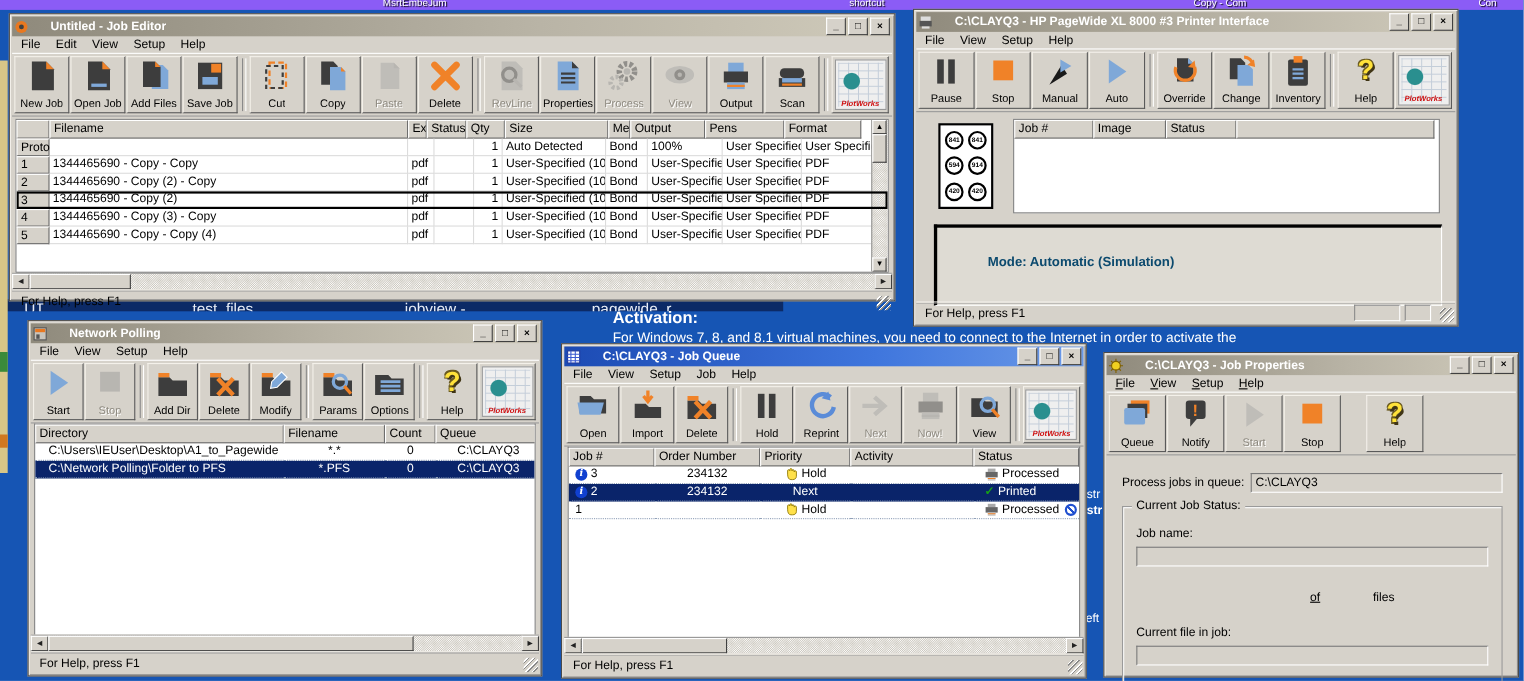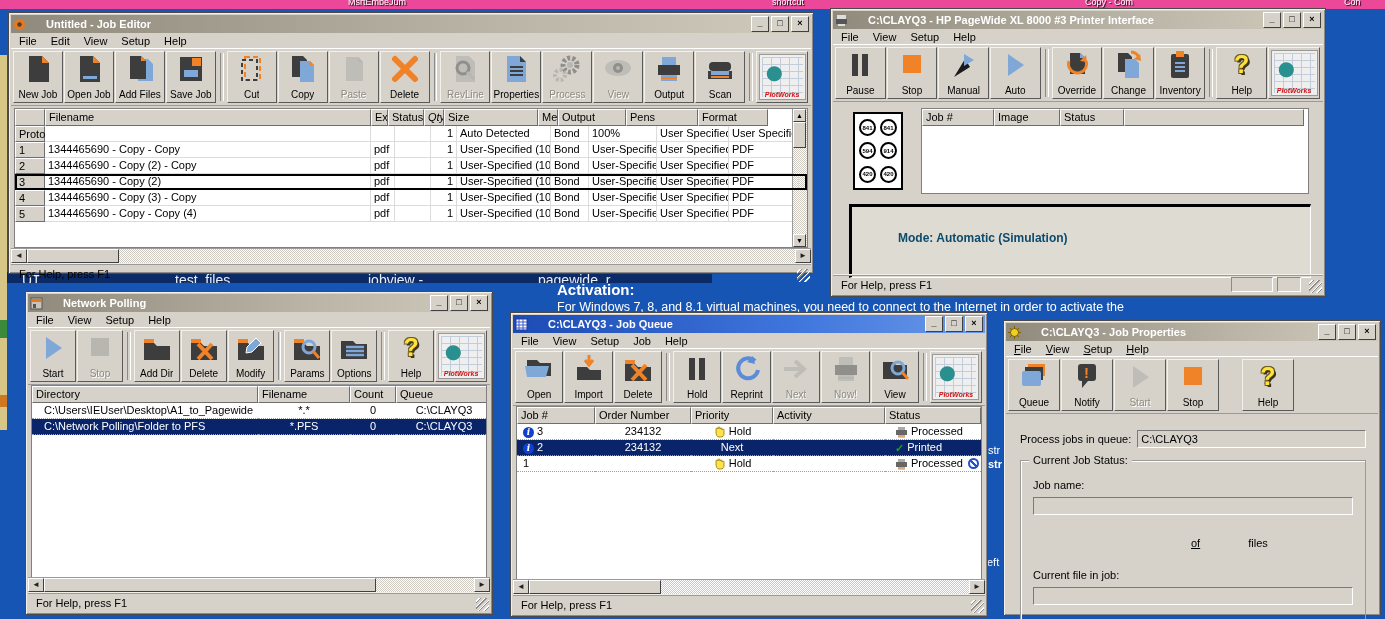--- a/index.html
+++ b/index.html
@@ -1,19 +1,19 @@
 <!DOCTYPE html>
 <html><head>
 <meta charset="utf-8">
 <style>
   html,body{margin:0;padding:0;}
   .desktop{position:relative;width:1385px;height:619px;background:#1655b4;overflow:hidden;
     font-family:"Liberation Sans",sans-serif;color:#000;}
   
-  .desk-top{position:absolute;left:0;top:0;width:100%;height:9px;background:#ec4899;overflow:hidden;z-index:1;}
+  .desk-top{position:absolute;left:0;top:0;width:100%;height:9px;background:#8b5cf6;overflow:hidden;z-index:1;}
   .desk-label{position:absolute;top:-3px;color:#fff;font-size:9px;white-space:nowrap;text-shadow:1px 1px 1px #000;}
   .task-strip{position:absolute;left:0;top:272px;width:712px;height:11px;background:#0c2a66;z-index:1;overflow:hidden;}
   .task-item{position:absolute;top:0;color:#e8eef8;font-size:14px;white-space:nowrap;}
   .act-head{position:absolute;left:557px;top:281px;color:#fff;font-weight:bold;font-size:15px;z-index:1;}
   .act-line{position:absolute;left:557px;top:300px;color:#fff;font-size:12.5px;white-space:nowrap;z-index:1;}
   .frag{position:absolute;color:#fff;font-size:11px;z-index:1;}
   .frag.b{font-weight:bold;}
   .tan-sliver{position:absolute;left:0;top:55px;width:7px;height:375px;background:#d8c687;z-index:2;}
   .tan-sliver .green{position:absolute;left:0;top:265px;width:7px;height:18px;background:#3a8a3a;}
   .tan-sliver .orange{position:absolute;left:0;top:340px;width:7px;height:12px;background:#d07820;}
@@ -332,21 +332,21 @@
             <div class="pw-text">PlotWorks</div>
           </div>
         </div>
       </div>
     <div class="gridwrap je-table" id="jeTable">
         <div class="grid-head">
           <div class="gh-cell" style="width: 30px;"></div>
           <div class="gh-cell" style="width: 326px;">Filename</div>
           <div class="gh-cell" style="width: 17px;">Ext</div>
           <div class="gh-cell" style="width: 36px;">Status</div>
-          <div class="gh-cell" style="width: 20px; font-style: italic;">Qty</div>
+          <div class="gh-cell" style="width: 35px;">Qty</div>
           <div class="gh-cell" style="width: 94px;">Size</div>
           <div class="gh-cell" style="width: 20px;">Media</div>
           <div class="gh-cell" style="width: 68px;">Output</div>
           <div class="gh-cell" style="width: 72px;">Pens</div>
           <div class="gh-cell" style="width: 70px;">Format</div>
         </div>
         <div class="g-row">
           <div class="g-rowhdr" style="width: 30px;">Proto</div>
           <div class="g-cell" style="width: 326px;"></div>
           <div class="g-cell" style="width: 24px;"></div>

